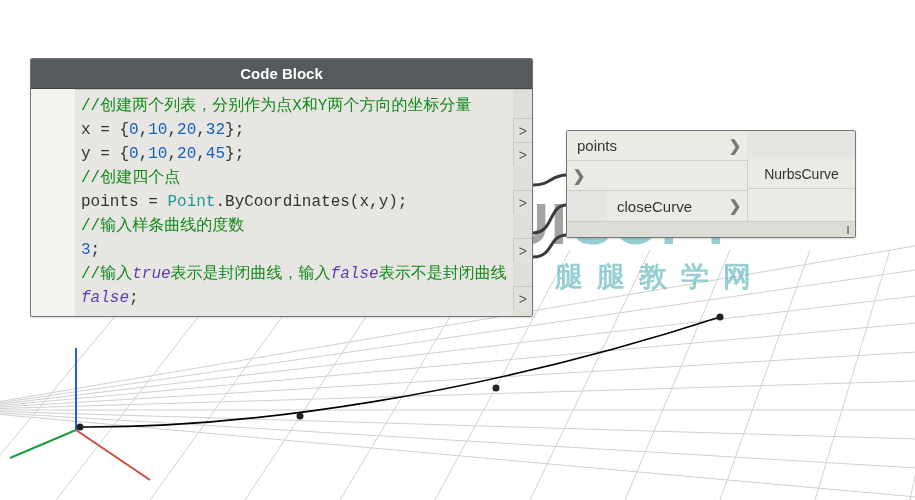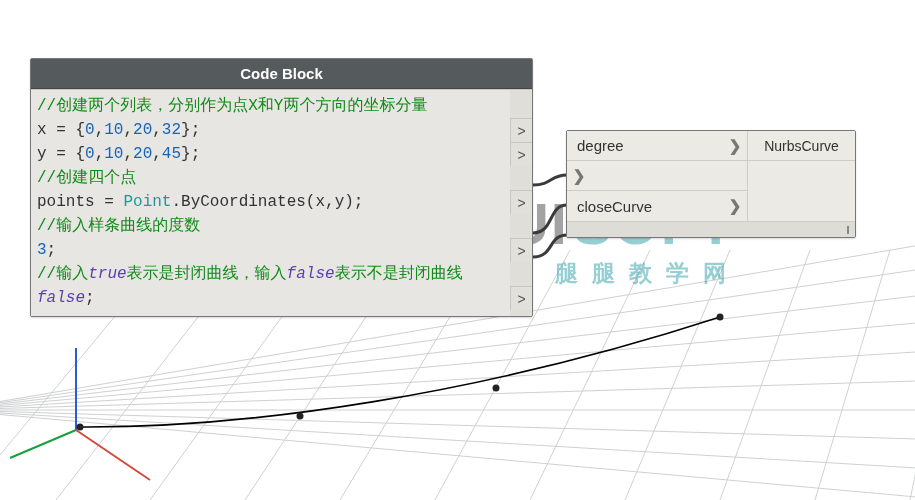--- a/index.html
+++ b/index.html
@@ -32,20 +32,21 @@
     font-size: 15px;
     font-weight: 600;
     padding: 6px 8px;
     border-bottom: 1px solid #444;
   }
   
   .code-node { left: 30px; top: 58px; width: 503px; }
   .code-body {
     display: flex;
     border-top: 1px solid #c9c7c2;
+    margin-left: 44px;
   }
   .code-text {
     flex: 1;
     background: #e8e6e2;
     font-family: Consolas, "Courier New", monospace;
     font-size: 16px;
     line-height: 24px;
     padding: 4px 6px 6px 6px;
     white-space: pre;
     color: #333;
@@ -75,31 +76,31 @@
     display: flex;
     background: #e6e4e0;
   }
   .in-col { flex: 1; }
   .in-row {
     display: flex; align-items: center;
     height: 30px;
     border-bottom: 1px solid #cfcdc8;
     background: #eceae5;
   }
-  .in-row:last-child { border-bottom: none; }
+  .in-row:last-child { border-bottom: none; margin-left: 40px; }
   .in-label {
     flex: 1; padding: 0 10px;
     font-size: 15px; color: #333;
   }
   .in-chevron { width: 24px; color: #777; text-align: center; font-size: 15px; font-weight: 700; }
   .out-col {
     width: 108px;
     background: #eceae5;
     border-left: 1px solid #cfcdc8;
-    display: flex; flex-direction: column;
+    display: flex; flex-direction: column; margin-top: 28px;
   }
   .out-row {
     height: 30px; display: flex; align-items: center; justify-content: center;
     font-size: 14px; color: #333;
     border-bottom: 1px solid #cfcdc8;
   }
   .node-footer {
     height: 16px; background: #dedcd7;
     border-top: 1px solid #cfcdc8;
     display: flex; justify-content: flex-end; align-items: center;
@@ -118,21 +119,21 @@
     font-family: Arial, sans-serif;
     font-size: 58px; font-weight: 800;
     letter-spacing: 2px;
     opacity: .5;
   }
   .wm-seg { padding: 0 2px; }
   .wm-dark { color: #4a4a4a; }
   .wm-teal { color: #2d9fa8; }
   .wm-sub {
     position: absolute; left: 555px; top: 258px;
-    font-size: 23px; letter-spacing: 14px;
+    font-size: 28px; letter-spacing: 14px;
     color: #2d9fa8; opacity: .5; font-weight: 600;
   }
 </style>
 </head>
 <body>
 
 <svg class="canvas-bg" width="915" height="500">
 
   <g stroke="#cfd0d1" stroke-width="1">
 
@@ -230,21 +231,21 @@
         <div class="port-spacer" style="height:24px"></div>
         <div class="out-port">&gt;</div>
       </div>
     </div>
   </div>
 
   <div class="node nurbs-node">
     <div class="nurbs-body">
       <div class="in-col">
         <div class="in-row">
-          <span class="in-label">degree</span>
+          <span class="in-label">points</span>
           <span class="in-chevron">❯</span>
         </div>
         <div class="in-row">
           <span class="in-chevron">❯</span>
         </div>
         <div class="in-row">
           <span class="in-label">closeCurve</span>
           <span class="in-chevron">❯</span>
         </div>
       </div>

